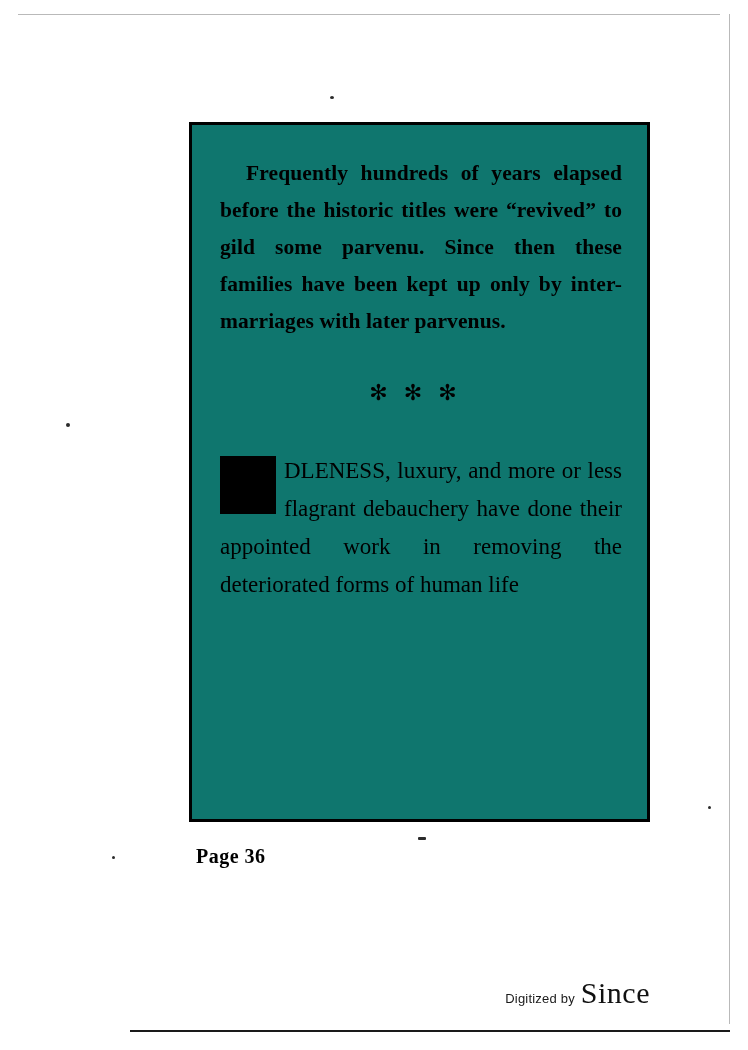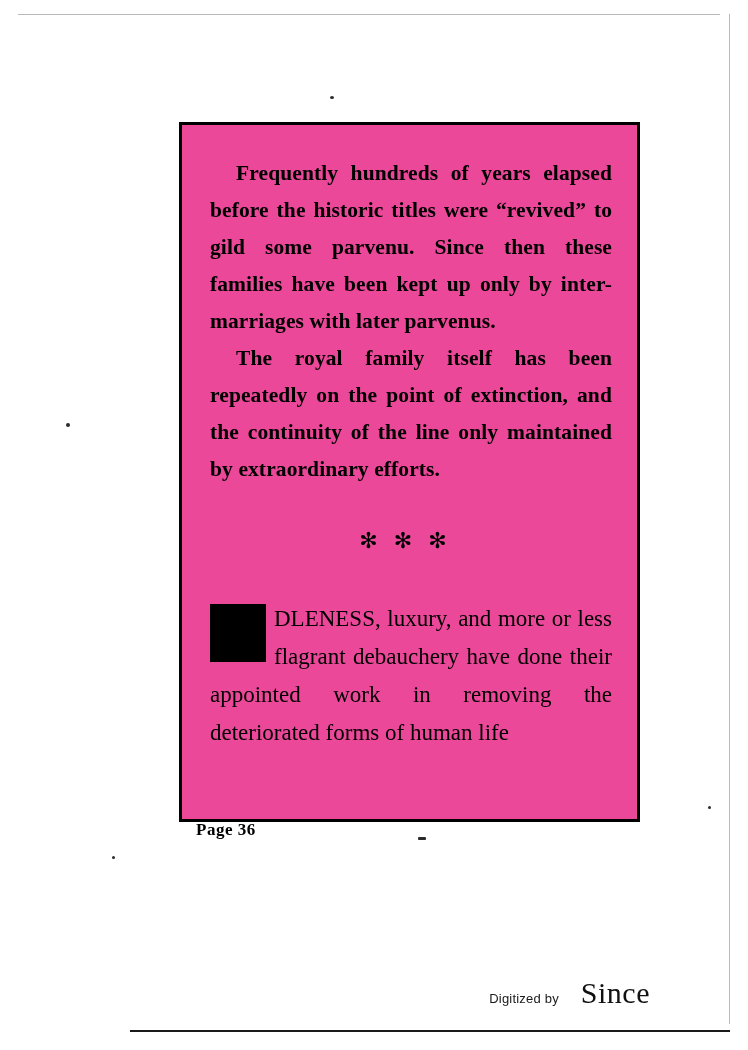--- a/index.html
+++ b/index.html
@@ -45,27 +45,27 @@
     left: 130px;
     bottom: 18px;
     width: 600px;
     height: 2px;
     background: #1a1a1a;
   }
 
   
   #text-frame {
     position: absolute;
-    left: 179px;
+    left: 189px;
     top: 122px;
     width: 461px;
     height: 700px;
     border: 3px solid #000000;
     box-sizing: border-box;
-    background: #ec4899;
+    background: #0f766e;
   }
 
   #text-column {
     position: absolute;
     left: 28px;
     top: 30px;
     width: 402px;
   }
 
   p.body-par {
@@ -115,22 +115,22 @@
     shape-outside: margin-box;
   }
   #dropcap-par .first-line-rest {
     font-size: 23px;
   }
 
   
   #page-number {
     position: absolute;
     left: 196px;
-    top: 820px;
-    font-size: 17px;
+    top: 845px;
+    font-size: 20px;
     font-weight: 600;
     letter-spacing: 0.5px;
   }
 
   
   .speckle {
     position: absolute;
     background: #2b2b2b;
     border-radius: 50%;
   }
@@ -149,21 +149,21 @@
     clip-path: polygon(0 55%, 22% 35%, 46% 10%, 70% 0, 100% 18%, 100% 100%, 62% 86%, 28% 92%);
   }
 
   
   #digitized-footer {
     position: absolute;
     right: 98px;
     bottom: 40px;
     display: flex;
     align-items: baseline;
-    gap: 22px;
+    gap: 6px;
   }
   #digitized-label {
     font-family: "Liberation Sans", sans-serif;
     font-size: 13px;
     color: #1a1a1a;
     letter-spacing: 0.2px;
   }
   #google-wordmark {
     font-family: "Liberation Serif", serif;
     font-size: 30px;
@@ -186,21 +186,20 @@
   <div class="speckle sp4"></div>
   <div class="speckle sp5"></div>
   <div class="speckle sp6"></div>
   <div class="smudge"></div>
 
   <div id="text-frame">
     <div id="text-column">
 
       <p class="body-par"><span class="indent"></span><span>Frequently hundreds of years elapsed before the historic titles were “revived” to gild some parvenu.  Since then these families have been kept up only by inter-marriages with later parvenus.</span></p>
 
-      <p class="body-par"><span class="indent"></span><span>The royal family itself has been repeatedly on the point of extinction, and the continuity of the line only maintained by extraordinary efforts.</span></p>
 
       <div id="ornament-row">
         <span>✻</span><span>✻</span><span>✻</span>
       </div>
 
       <div id="dropcap-par">
         <span id="dropcap-block"></span><span class="first-line-rest">DLENESS, luxury, and more or less flagrant debauchery have done their appointed work in removing the deteriorated forms of human life</span>
       </div>
 
     </div>

